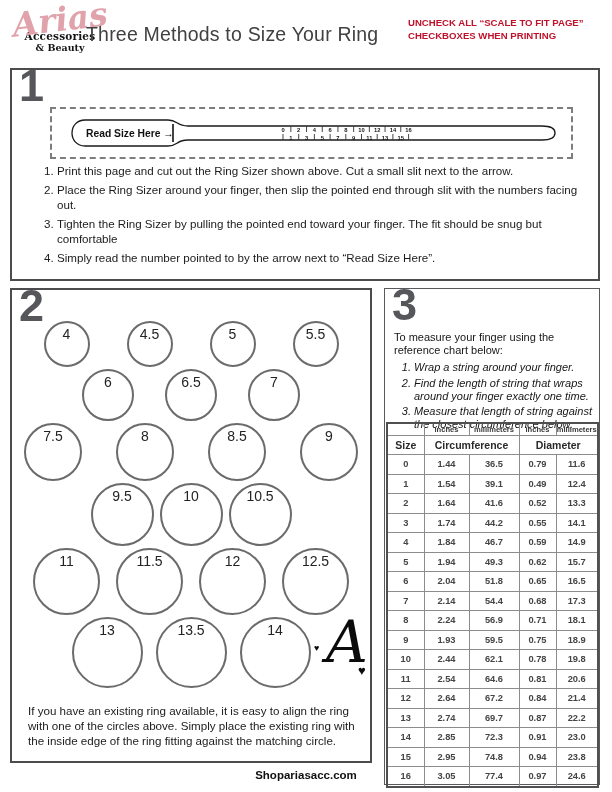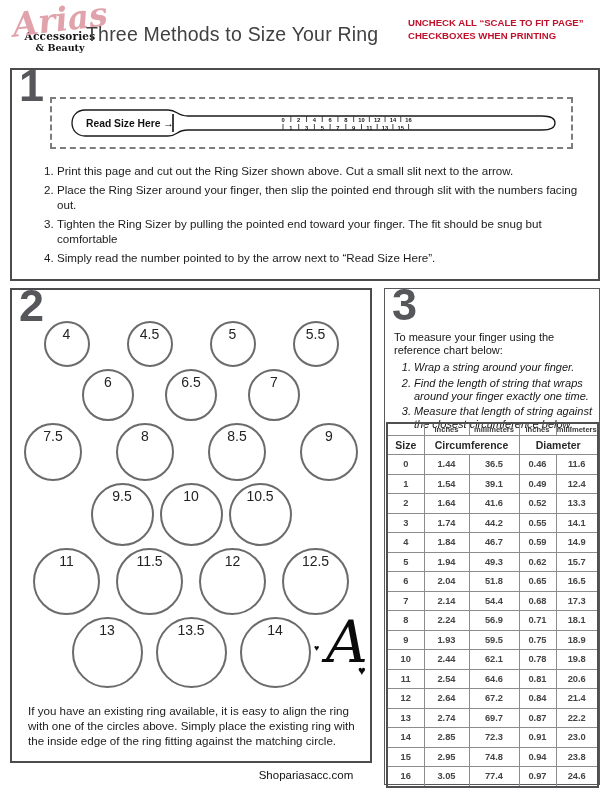--- a/index.html
+++ b/index.html
@@ -19,21 +19,21 @@
         color:var(--red);line-height:1.35;}
 
   
   .box{position:absolute;box-sizing:border-box;background:#fff;}
   .box1{left:10px;top:68px;width:590px;height:213px;border:2px solid #4c4c4e;}
   .box2{left:10px;top:288px;width:362px;height:475px;border:2px solid #4c4c4e;}
   .box3{left:384px;top:288px;width:216px;height:497px;border:1.5px solid #59595b;}
   .section-num{position:absolute;left:7px;top:-7px;font-size:45px;font-weight:800;color:#56575a;line-height:1;}
 
   
-  .sizer-outline{position:absolute;left:38px;top:27px;width:523px;height:52px;
+  .sizer-outline{position:absolute;left:38px;top:37px;width:523px;height:52px;
         border:2px dashed #7d7d7f;box-sizing:border-box;}
   .sizer-outline svg{display:block;width:100%;height:100%;}
   .steps1{position:absolute;left:16px;top:94px;width:568px;}
   ol.steps{margin:0;padding-left:29px;font-size:11.6px;color:#1b1b1b;}
   ol.steps li{margin-bottom:5px;line-height:1.24;}
 
   
   .circles{position:absolute;left:0;top:31px;width:100%;}
   .circle-row{display:flex;justify-content:center;align-items:flex-start;margin-bottom:2px;}
   .circle{box-sizing:border-box;border:2px solid #6a6b6d;border-radius:50%;background:#fff;
@@ -53,21 +53,21 @@
   ol.steps3 li{margin-bottom:2px;line-height:1.2;}
   table.chart{position:absolute;left:1px;top:133px;width:211px;border-collapse:collapse;
         border:2px solid #505052;table-layout:fixed;}
   .chart th,.chart td{border:1px solid #8c8c8e;text-align:center;padding:0;}
   .chart th.h1{font-size:10.5px;font-weight:700;color:#2a2a2c;padding:3px 0;}
   .chart th.h2{font-size:7.6px;font-weight:700;color:#3a3a3c;padding:1px 0;}
   .chart td{font-size:9.3px;font-weight:700;color:#454547;height:18.5px;}
 
   
   .footer{position:absolute;left:0;top:769px;width:612px;text-align:center;
-        font-size:11.5px;font-weight:400;color:#101010;}
+        font-size:11.5px;font-weight:700;color:#101010;}
 </style>
 </head>
 <body>
 
 <div class="page">
 
   <div class="brand">
     <span class="brand-script">Arias</span>
     <span class="brand-line1">Accessories</span>
     <span class="brand-line2">&amp; Beauty</span>
@@ -258,21 +258,21 @@
           <th class="h1" colspan="2">Circumference</th>
           <th class="h1" colspan="2">Diameter</th>
         </tr>
       </thead>
       <tbody>
 
           <tr>
             <td>0</td>
             <td>1.44</td>
             <td>36.5</td>
-            <td>0.46</td>
+            <td>0.79</td>
             <td>11.6</td>
           </tr>
 
           <tr>
             <td>1</td>
             <td>1.54</td>
             <td>39.1</td>
             <td>0.49</td>
             <td>12.4</td>
           </tr>

